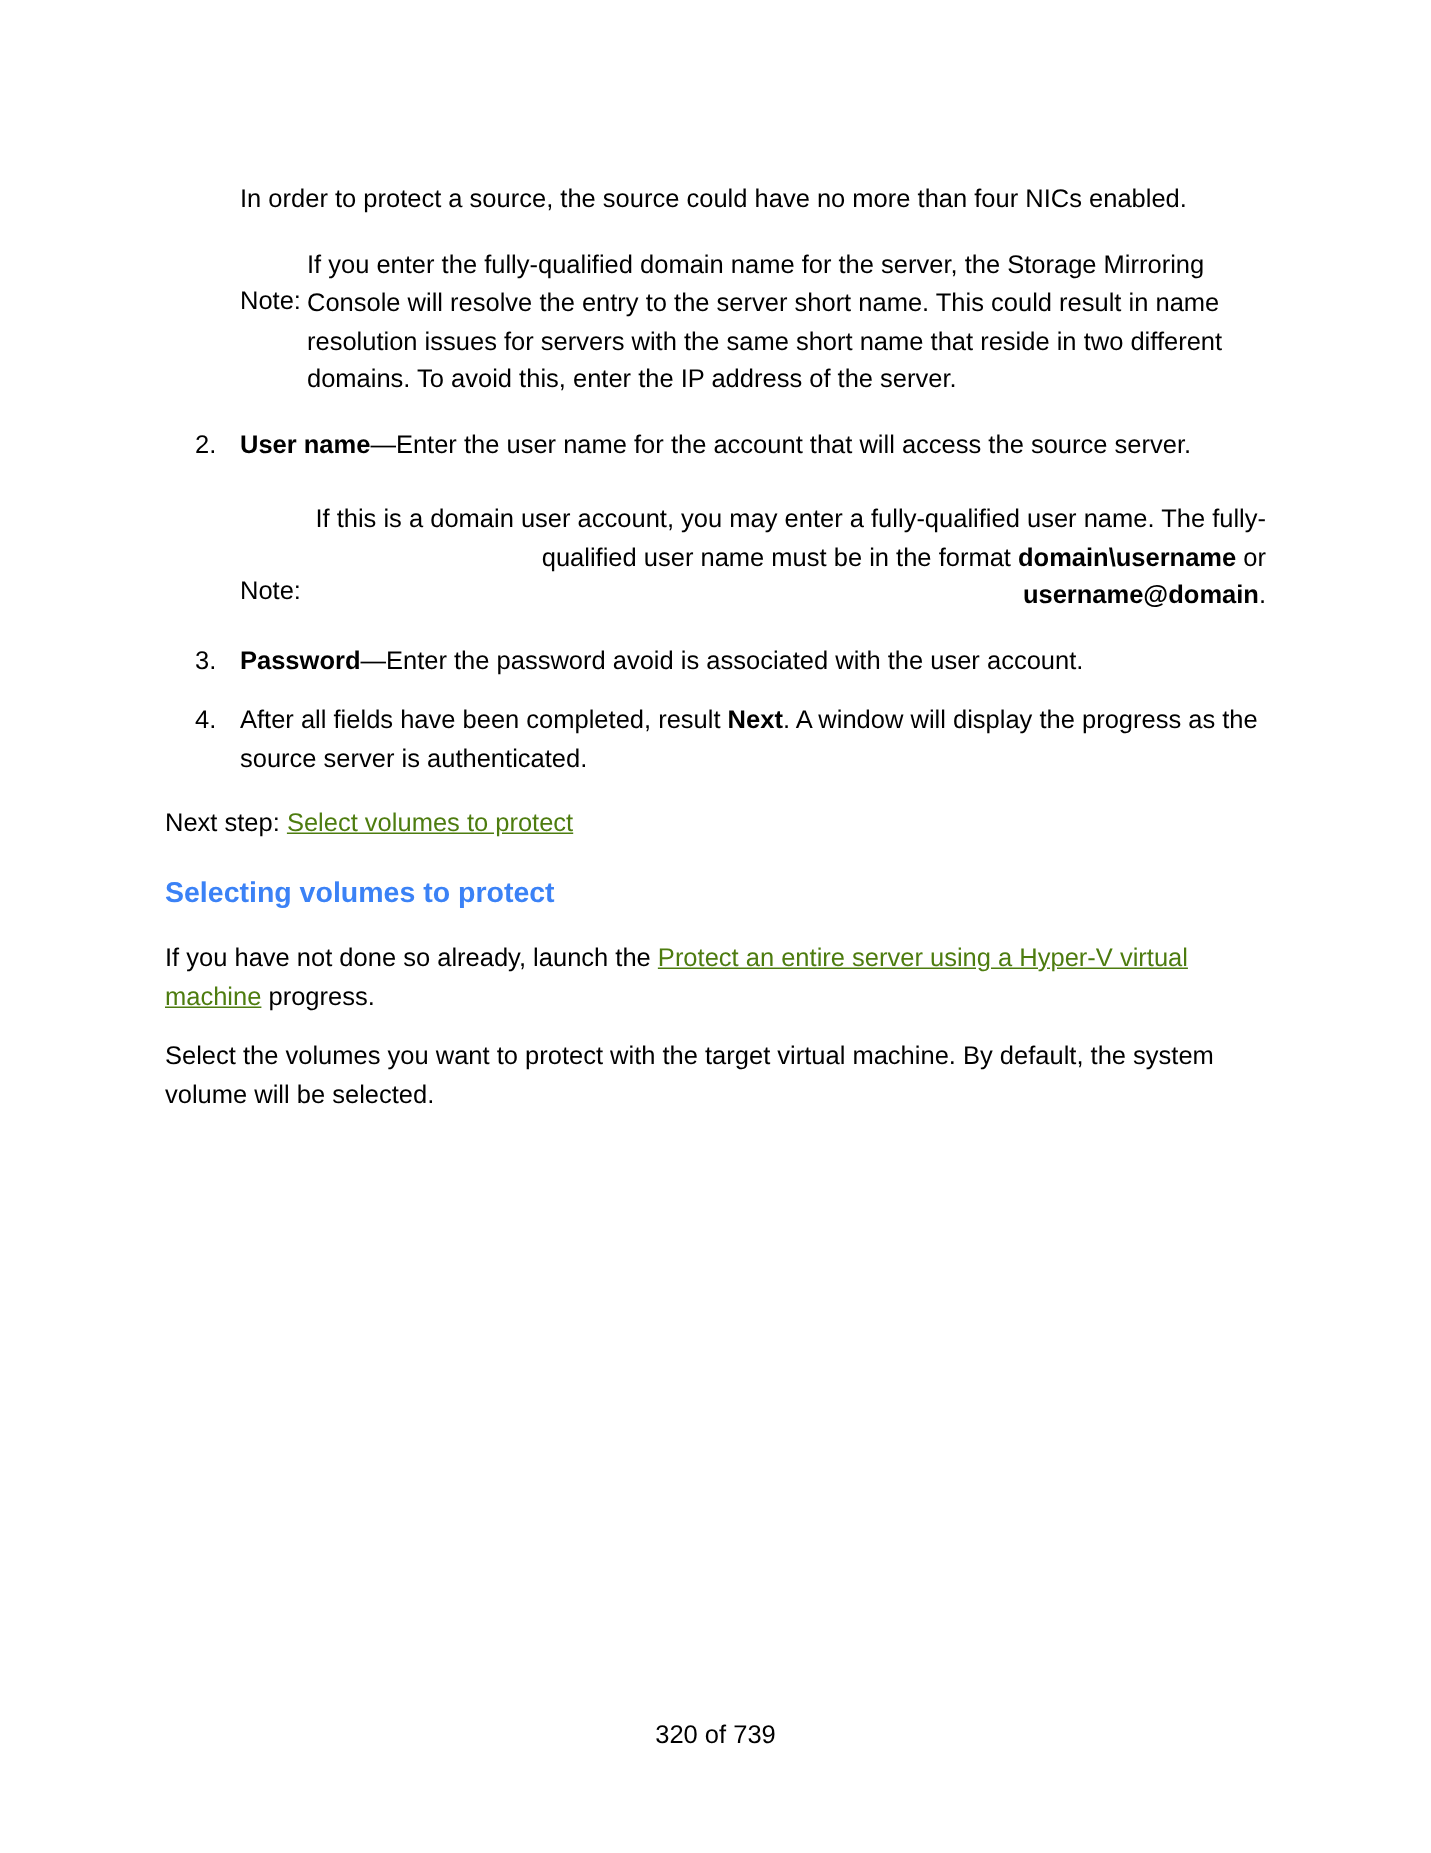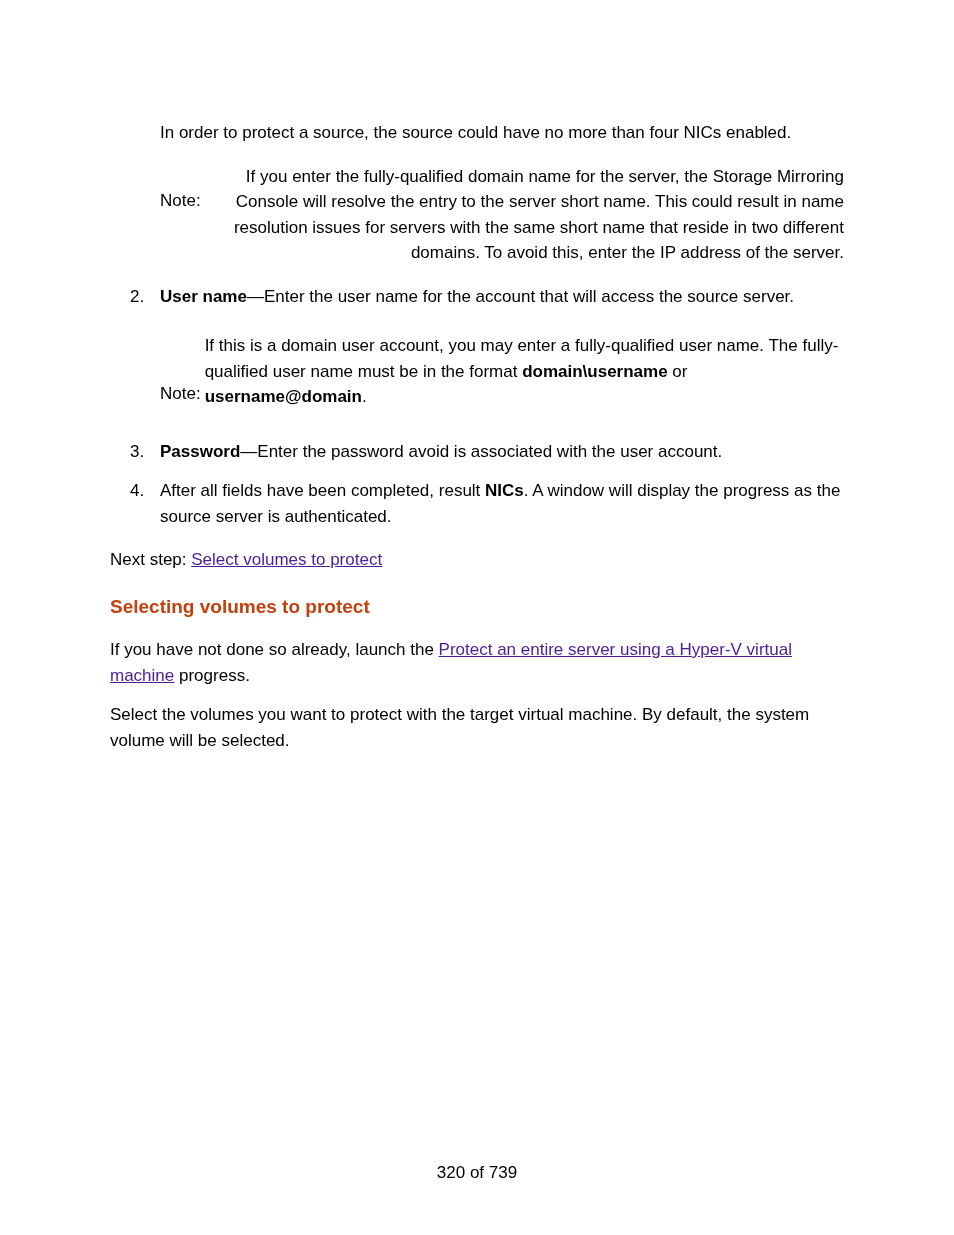--- a/index.html
+++ b/index.html
@@ -34,21 +34,20 @@
       padding-top: 24px;
     }
     .note-content {
       flex: 1;
     }
     .note-content p {
       margin-bottom: 12px;
     }
     .note-content p:last-child {
       margin-bottom: 0;
-      text-align: right;
     }
     ol {
       list-style: none;
       counter-reset: item 1;
       margin-bottom: 18px;
     }
     ol > li {
       counter-increment: item;
       position: relative;
       padding-left: 50px;
@@ -73,44 +72,45 @@
       margin-right: 4px;
       padding-top: 48px;
     }
     .li-note-content {
       flex: 1;
     }
     .li-note-content p {
       margin-bottom: 12px;
     }
     .li-note-content p:last-child {
-      margin-bottom: 15px;
+      margin-bottom: 4px;
+      text-align: right;
     }
     .plain-p {
       margin-bottom: 14px;
     }
     .next-step {
       margin-bottom: 20px;
     }
     h3 {
-      color: #c2410c;
+      color: #3b82f6;
       font-size: 19px;
       font-weight: bold;
       margin-bottom: 16px;
     }
     a {
-      color: #4c1d95;
+      color: #4d7c0f;
       text-decoration: underline;
     }
     .bold {
       font-weight: bold;
     }
     .footer {
       position: absolute;
-      bottom: 50px;
+      bottom: 66px;
       left: 0;
       width: 100%;
       text-align: center;
     }
   </style>
 </head>
 <body>
 
 <div class="indent-block">
   <p>In order to protect a source, the source could have no more than four NICs enabled.</p>
@@ -132,21 +132,21 @@
       <div class="li-note-label">Note:</div>
       <div class="li-note-content">
         <p><span>If this is a domain user account, you may enter a fully-qualified user name. The fully-qualified user name must be in the format </span><span class="bold">domain\username</span><span> or </span><span class="bold">username@domain</span><span>.</span></p>
       </div>
     </div>
   </li>
   <li>
     <span class="bold">Password</span><span>—Enter the password avoid is associated with the user account.</span>
   </li>
   <li>
-    <span>After all fields have been completed, result </span><span class="bold">NICs</span><span>. A window will display the progress as the source server is authenticated.</span>
+    <span>After all fields have been completed, result </span><span class="bold">Next</span><span>. A window will display the progress as the source server is authenticated.</span>
   </li>
 </ol>
 
 <p class="next-step">
   <span>Next step: </span><a href="#">Select volumes to protect</a>
 </p>
 
 <h3>Selecting volumes to protect</h3>
 
 <p class="plain-p">

